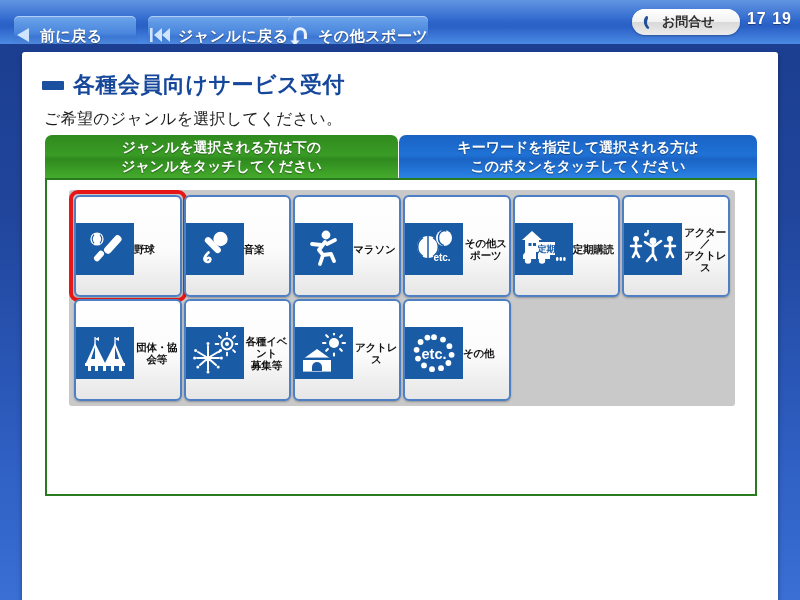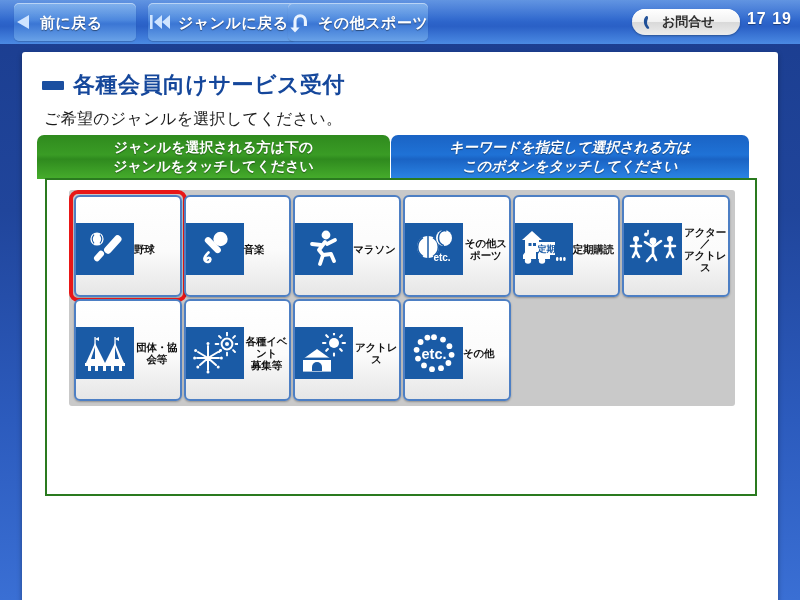--- a/index.html
+++ b/index.html
@@ -18,21 +18,21 @@
     position: absolute; left: 0; top: 0; width: 800px; height: 44px;
     background: linear-gradient(180deg, #3f7ddb 0%, #2f69cf 40%, #2a60c6 60%, #4b8ae3 100%);
     overflow: hidden;
   }
   #topbar:after {
     content: ""; position: absolute; left: 0; right: 0; top: 0; height: 22px;
     background: linear-gradient(180deg, rgba(255,255,255,.18), rgba(255,255,255,0));
     pointer-events: none;
   }
   .navbtn {
-    position: absolute; top: 3px; height: 38px;
+    position: absolute; top: 16px; height: 38px;
     border-radius: 5px;
     background: linear-gradient(180deg, #6ba4ea 0%, #4a86dd 45%, #3b76d4 55%, #69a2e8 100%);
     box-shadow: inset 0 1px 0 rgba(255,255,255,.45), 0 1px 1px rgba(0,0,0,.18);
     display: flex; align-items: center; gap: 6px;
     padding: 0 12px 0 0;
     color: #ffffff;
     font-size: 15px; font-weight: bold;
     text-shadow: 0 1px 1px rgba(0,0,0,.45);
     white-space: nowrap;
   }
@@ -74,36 +74,35 @@
   #page-title {
     color: #15479b; font-size: 22px; font-weight: bold; letter-spacing: .5px;
     line-height: 1;
   }
   #subtitle {
     position: absolute; left: 22px; top: 57px;
     color: #1b1b1b; font-size: 16px; letter-spacing: .3px;
   }
 
   
-  #tabs { position: absolute; left: 15px; top: 83px; width: 712px; height: 44px; text-align: right; }
+  #tabs { position: absolute; left: 23px; top: 83px; width: 712px; height: 44px; text-align: right; }
   .tab {
     position: absolute; top: 0; height: 44px;
     border-radius: 7px 7px 0 0;
     display: flex; flex-direction: column; align-items: center; justify-content: center;
     color: #ffffff; font-size: 14px; font-weight: bold; line-height: 1.35;
     text-shadow: 0 1px 1px rgba(0,0,0,.4);
   }
   #tab-genre {
     left: 0; width: 353px;
     background: linear-gradient(180deg, #2f8a1e 0%, #3a9c25 45%, #2f8a1e 55%, #46ad2c 100%);
   }
   #tab-keyword {
     left: 354px; width: 358px;
     background: linear-gradient(180deg, #1a63c4 0%, #1f72d6 45%, #1a63c4 55%, #2b85e6 100%);
-    font-style: italic;
   }
 
   
   #frame {
     position: absolute; left: 23px; top: 126px; width: 712px; height: 318px;
     border: 2px solid #2a7a1f;
     background: #ffffff;
   }
 
   

